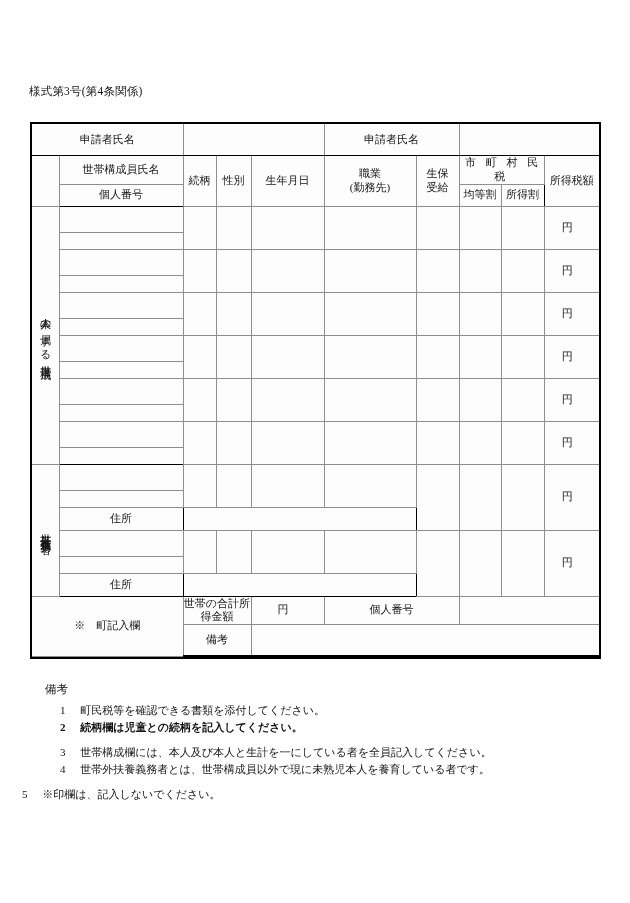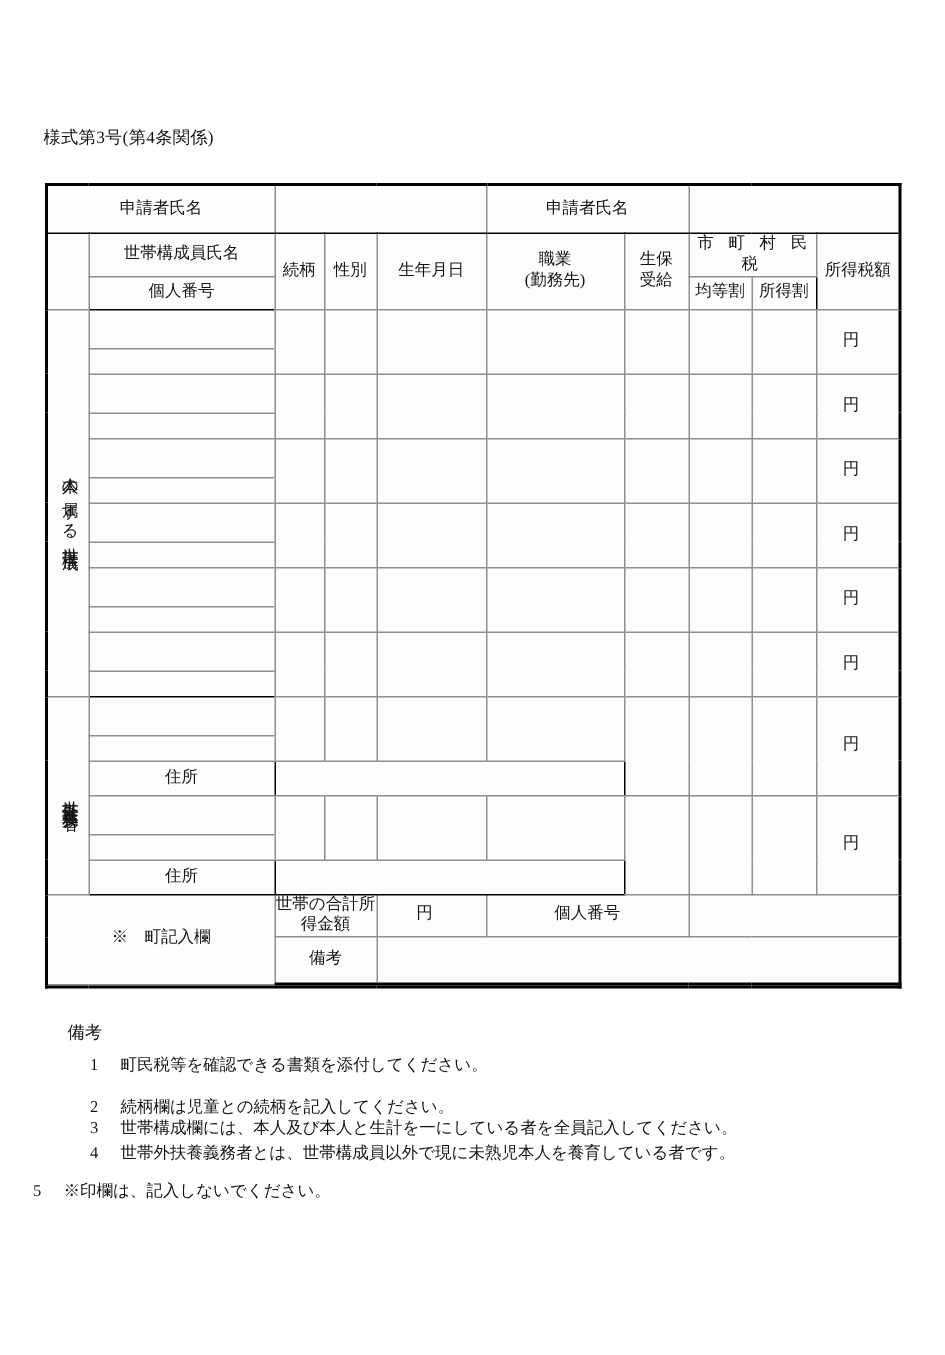--- a/index.html
+++ b/index.html
@@ -331,21 +331,21 @@
       </table>
   </div>
 
   <div class="notes">
     <div class="notes-head">備考</div>
 
     <div class="note-row" style="left:60px; top:21px;">
       <span class="note-num">1</span>
       <span class="note-txt" style="margin-left:12px;">町民税等を確認できる書類を添付してください。</span>
     </div>
-    <div class="note-row" style="left:60px; top:49px;">
+    <div class="note-row" style="left:60px; top:38px;font-weight:bold;">
       <span class="note-num">2</span>
       <span class="note-txt" style="margin-left:12px;">続柄欄は児童との続柄を記入してください。</span>
     </div>
     <div class="note-row" style="left:60px; top:63px;">
       <span class="note-num">3</span>
       <span class="note-txt" style="margin-left:12px;">世帯構成欄には、本人及び本人と生計を一にしている者を全員記入してください。</span>
     </div>
     <div class="note-row" style="left:60px; top:80px;">
       <span class="note-num">4</span>
       <span class="note-txt" style="margin-left:12px;">世帯外扶養義務者とは、世帯構成員以外で現に未熟児本人を養育している者です。</span>

